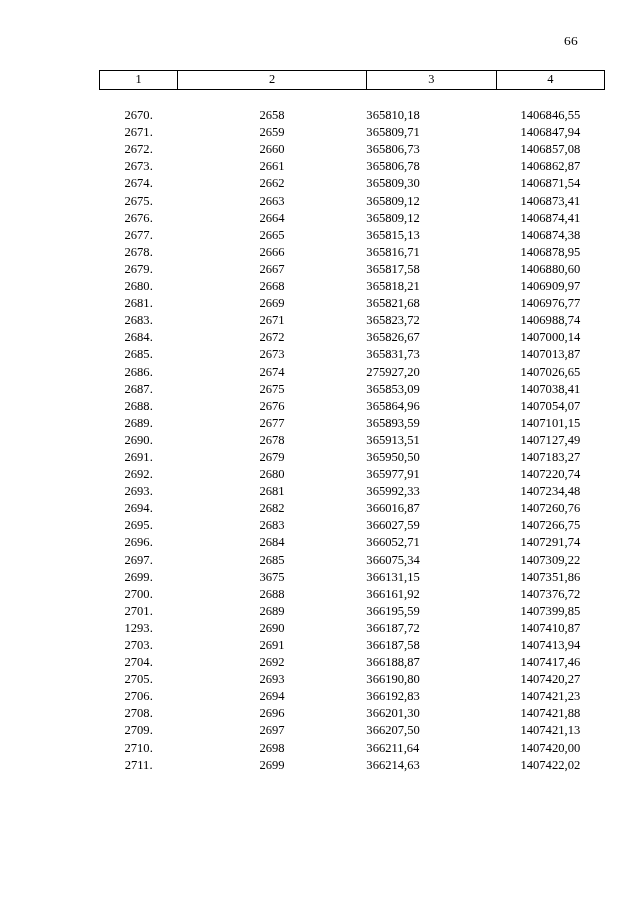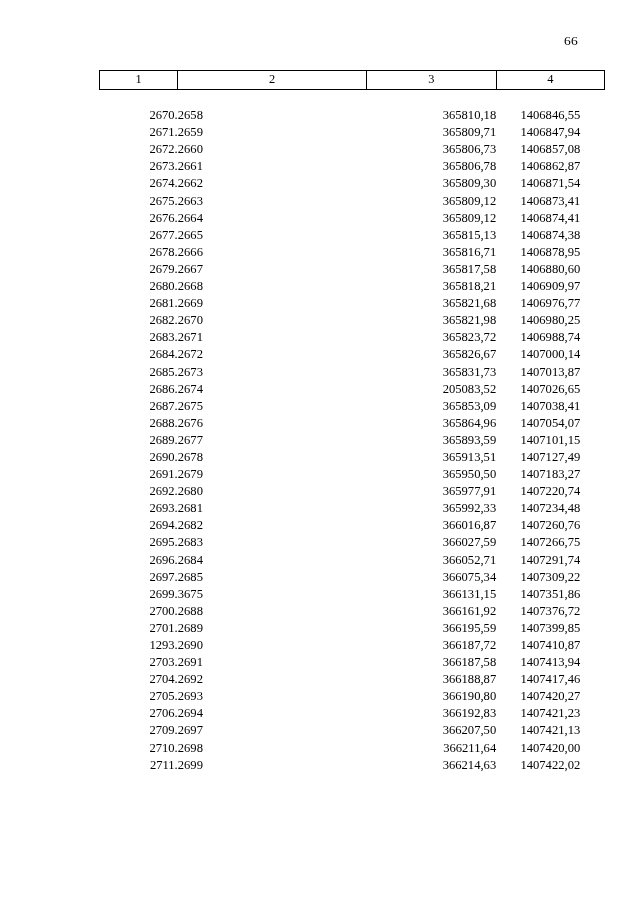--- a/index.html
+++ b/index.html
@@ -57,30 +57,31 @@
 
   table.doc-table tbody td {
     border: none;
     padding: 0;
     height: 17.1px;
     line-height: 17.1px;
     font-size: 12.6px;
     white-space: nowrap;
   }
   td.col1 {
-    text-align: right;
+    text-align: center;
     padding-right: 18px;
     width: 78px;
   }
   td.col2 {
+    text-align: center;
     width: 190px;
     padding-right: 36px;
   }
   td.col3 {
-    text-align: right;
+    text-align: left;
     width: 130px;
     padding-right: 4px;
   }
   td.col4 {
     text-align: center;
     width: 108px;
     padding-left: 8px;
   }
   .spacer-top { height: 8px; }
 </style>
@@ -174,47 +175,41 @@
             <td class="col3">365818,21</td>
             <td class="col4">1406909,97</td>
           </tr>
           <tr>
             <td class="col1">2681.</td>
             <td class="col2">2669</td>
             <td class="col3">365821,68</td>
             <td class="col4">1406976,77</td>
           </tr>
           <tr>
-            <td class="col1">2682.</td>
-            <td class="col2">2670</td>
-            <td class="col3">365821,98</td>
-            <td class="col4">1406980,25</td>
-          </tr>
-          <tr>
             <td class="col1">2683.</td>
             <td class="col2">2671</td>
             <td class="col3">365823,72</td>
             <td class="col4">1406988,74</td>
           </tr>
           <tr>
             <td class="col1">2684.</td>
             <td class="col2">2672</td>
             <td class="col3">365826,67</td>
             <td class="col4">1407000,14</td>
           </tr>
           <tr>
             <td class="col1">2685.</td>
             <td class="col2">2673</td>
             <td class="col3">365831,73</td>
             <td class="col4">1407013,87</td>
           </tr>
           <tr>
             <td class="col1">2686.</td>
             <td class="col2">2674</td>
-            <td class="col3">205083,52</td>
+            <td class="col3">275927,20</td>
             <td class="col4">1407026,65</td>
           </tr>
           <tr>
             <td class="col1">2687.</td>
             <td class="col2">2675</td>
             <td class="col3">365853,09</td>
             <td class="col4">1407038,41</td>
           </tr>
           <tr>
             <td class="col1">2688.</td>
@@ -318,20 +313,26 @@
             <td class="col3">366190,80</td>
             <td class="col4">1407420,27</td>
           </tr>
           <tr>
             <td class="col1">2706.</td>
             <td class="col2">2694</td>
             <td class="col3">366192,83</td>
             <td class="col4">1407421,23</td>
           </tr>
           <tr>
+            <td class="col1">2708.</td>
+            <td class="col2">2696</td>
+            <td class="col3">366201,30</td>
+            <td class="col4">1407421,88</td>
+          </tr>
+          <tr>
             <td class="col1">2709.</td>
             <td class="col2">2697</td>
             <td class="col3">366207,50</td>
             <td class="col4">1407421,13</td>
           </tr>
           <tr>
             <td class="col1">2710.</td>
             <td class="col2">2698</td>
             <td class="col3">366211,64</td>
             <td class="col4">1407420,00</td>

